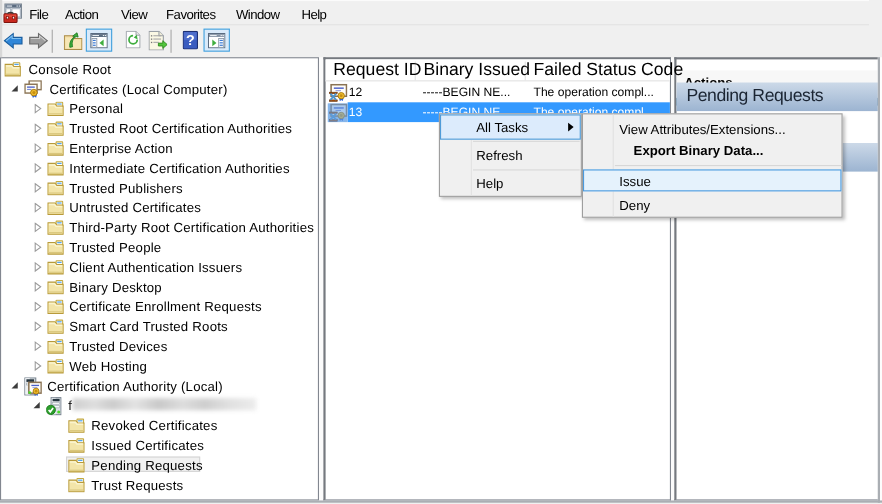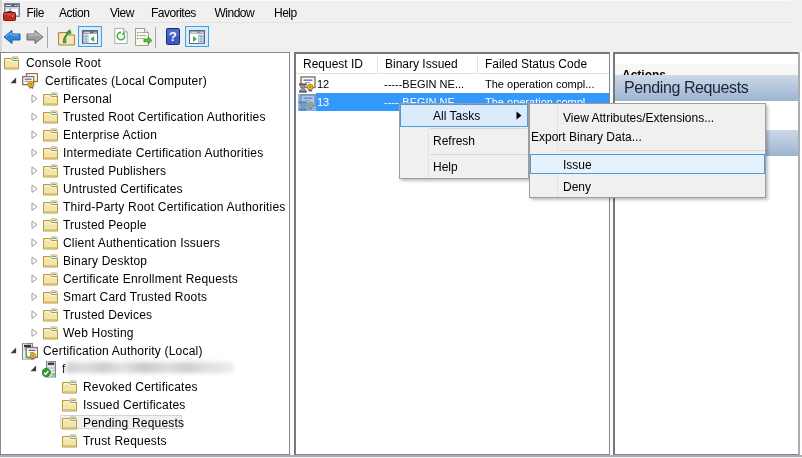--- a/index.html
+++ b/index.html
@@ -20,21 +20,21 @@
 #rframe { position:absolute; left:798px; top:52px; width:2px; height:405px; background:#aaaeb3; }
 #rwhite { position:absolute; left:800px; top:52px; width:2px; height:403px; background:#fdfdfd; }
 #bframe { position:absolute; left:0; top:455px; width:802px; height:2px; background:#aaaeb3; }
 
 .trow { position:absolute; height:18px; font-size:12px; line-height:18px; white-space:nowrap; letter-spacing:0.2px; }
 .trow span { position:absolute; top:3px; line-height:12px; }
 
 .icon { position:absolute; }
 
 .hsep { position:absolute; top:3px; width:1px; height:17px; background:#e2e2e2; }
-.htext { position:absolute; top:4px; font-size:12px; line-height:12px; }
+.htext { position:absolute; top:4px; font-size:16px; line-height:12px; }
 .ltext { position:absolute; font-size:11px; line-height:12px; white-space:nowrap; }
 
 #acthead { position:absolute; left:615px; top:64px; width:183px; height:32px; background:#f7f7f7; border-bottom:7px solid #0c4a6e; }
 .actbar { position:absolute; left:615px; width:183px; height:26px; background:linear-gradient(#ccd9e8,#9cb4d1); }
 
 .menu { position:absolute; background:#f0f0f0; border:1px solid #9e9e9e; box-shadow:2px 2px 3px rgba(0,0,0,0.25); }
 .mgut { position:absolute; width:1px; background:#e2e2e2; }
 .msep { position:absolute; height:1px; background:#d7d7d7; }
 .mtext { position:absolute; font-size:12px; line-height:12px; white-space:nowrap; }
 .hl { position:absolute; background:#dcebfc; border:1px solid #4f9bd8; }
@@ -432,18 +432,18 @@
   <svg class="abs" style="left:516px;top:111px;" width="6" height="9" viewBox="0 0 6 9">
       <path d="M0.5,0.5 L5.5,4.5 L0.5,8.5 Z" fill="#000"></path>
     </svg>
   <div class="msep" style="left:430px;top:128px;width:97px;"></div>
   <span class="mtext" style="left:433px;top:135px;">Refresh</span>
   <div class="msep" style="left:430px;top:154px;width:97px;"></div>
   <span class="mtext" style="left:433px;top:161px;">Help</span>
   <div class="menu" style="left:529px;top:103px;width:237px;height:95px;"></div>
   <div class="mgut" style="left:557px;top:104px;height:93px;"></div>
   <span class="mtext" style="left:563px;top:112px;">View Attributes/Extensions...</span>
-  <span class="mtext" style="left:531px;top:131px;">Export Binary Data...</span>
+  <span class="mtext" style="left:576px;top:131px;font-weight:bold;">Export Binary Data...</span>
   <div class="msep" style="left:559px;top:150px;width:206px;"></div>
   <div class="hl" style="left:530px;top:154px;width:235px;height:20px;background:#e5f2fc;border-color:#4a9ade;"></div>
   <span class="mtext" style="left:563px;top:159px;">Issue</span>
   <span class="mtext" style="left:563px;top:181px;">Deny</span>
 </div>
 
 </body></html>

